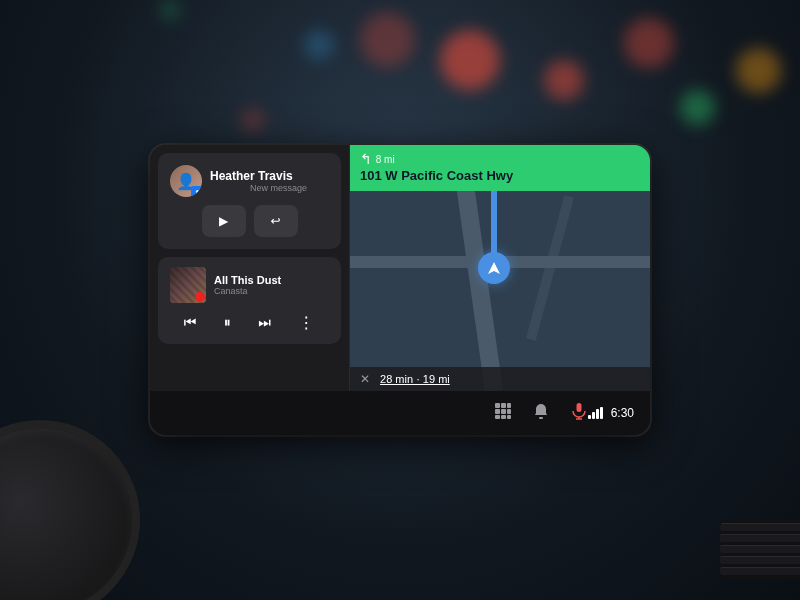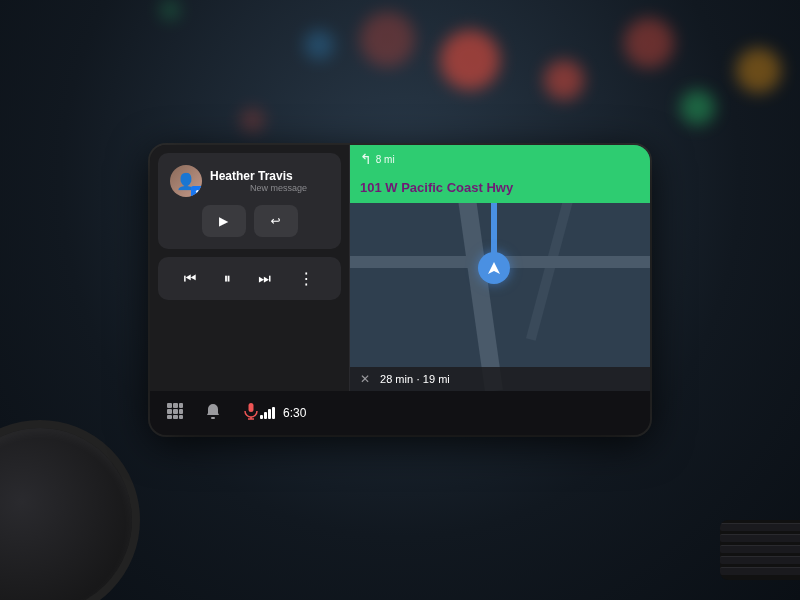--- a/index.html
+++ b/index.html
@@ -237,21 +237,21 @@
       font-size: 16px;
       letter-spacing: 1px;
     }
 
     
     .screen-bottom-bar {
       height: 44px;
       background: #111114;
       display: flex;
       align-items: center;
-      justify-content: flex-start;
+      justify-content: flex-end;
       padding: 0 16px;
     }
 
     .bottom-nav {
       display: flex;
       align-items: center;
       gap: 20px;
     }
 
     .nav-icon {
@@ -375,24 +375,24 @@
     .nav-distance {
       color: #ffffff;
       font-size: 10px;
       opacity: 0.9;
       display: flex;
       align-items: center;
       gap: 4px;
     }
 
     .nav-street {
-      color: #701a75;
+      color: #0f172a;
       font-size: 13px;
       font-weight: 700;
-      margin-top: 13px;
+      margin-top: 1px;
     }
 
     .turn-arrow {
       font-size: 14px;
     }
 
     
     .nav-footer {
       position: absolute;
       bottom: 0;
@@ -401,20 +401,21 @@
       background: rgba(28, 28, 30, 0.85);
       padding: 5px 10px;
       display: flex;
       align-items: center;
       gap: 6px;
     }
 
     .nav-eta {
       color: #ffffff;
       font-size: 11px;
+      text-decoration: underline;
     }
 
     .nav-close {
       color: #9a9a9e;
       font-size: 12px;
       margin-right: 4px;
     }
 
     
     .steering-area {
@@ -491,20 +492,29 @@
               <div class="message-subtitle">New message</div>
             </div>
           </div>
           <div class="message-actions">
             <div class="action-btn">▶</div>
             <div class="action-btn">↩</div>
           </div>
         </div>
 
         <div class="music-card">
+          <div class="music-header">
+            <div class="album-art">
+              <div class="music-app-dot"></div>
+            </div>
+            <div class="music-text">
+              <div class="song-title">All This Dust</div>
+              <div class="artist-name">Canasta</div>
+            </div>
+          </div>
           <div class="music-controls">
             <div class="ctrl-btn">⏮</div>
             <div class="ctrl-btn">⏸</div>
             <div class="ctrl-btn">⏭</div>
             <div class="ctrl-btn more">⋮</div>
           </div>
         </div>
       </div>
 
       <div class="right-panel">

